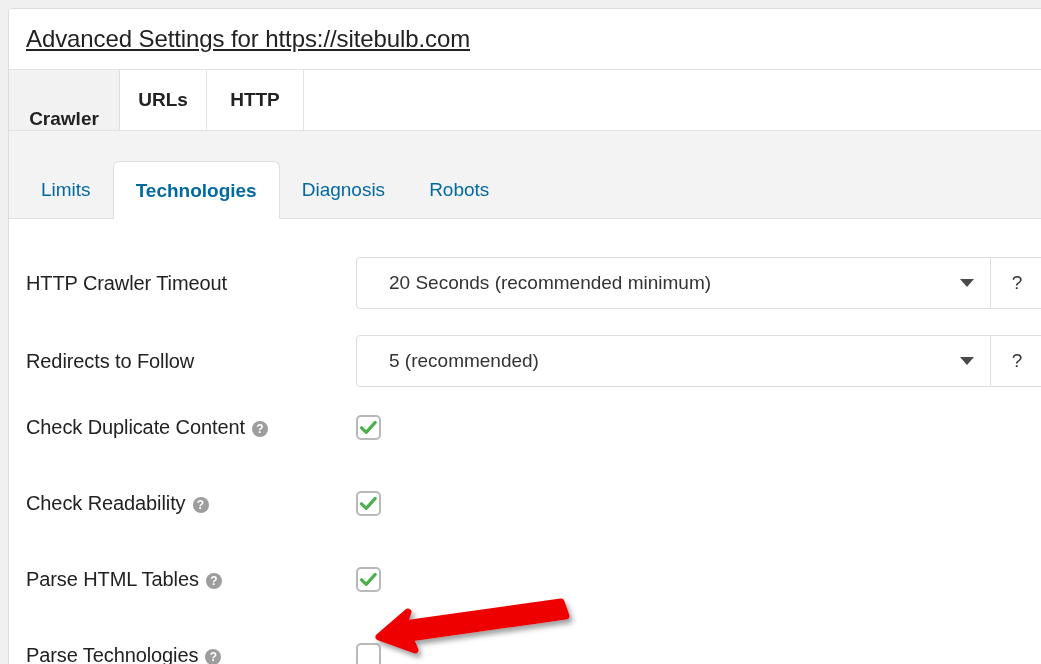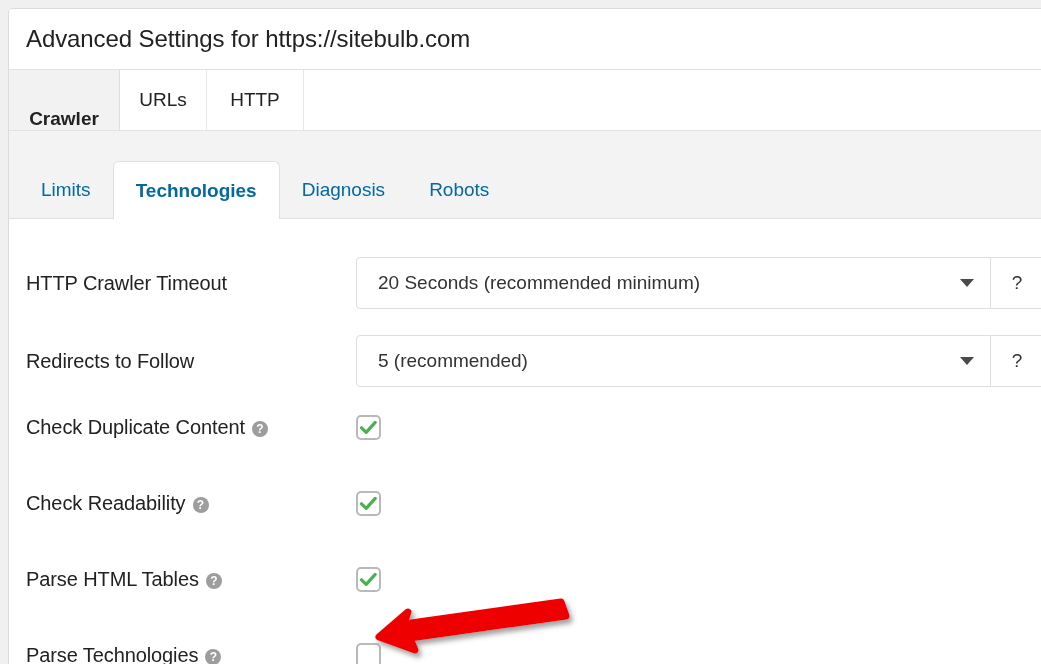--- a/index.html
+++ b/index.html
@@ -36,20 +36,21 @@
     display: flex;
     align-items: center;
     box-sizing: border-box;
   }
   .modal-title {
     font-size: 24px;
     color: #222222;
     padding-left: 17px;
     letter-spacing: -0.1px;
     white-space: nowrap;
+    text-decoration: underline;
   }
 
   
   .tabstrip-primary {
     display: flex;
     height: 61px;
     background: #ffffff;
     border-bottom: 1px solid #e2e2e2;
     box-sizing: border-box;
   }
@@ -57,20 +58,21 @@
     display: flex;
     align-items: center;
     justify-content: center;
     font-size: 19px;
     color: #222222;
     border-right: 1px solid #e6e6e6;
     box-sizing: border-box;
     background: #ffffff;
     cursor: pointer;
     white-space: nowrap;
+    font-weight: bold;
   }
   .ptab.active {
     background: #f2f2f2;
     font-weight: bold;
     border-right: 1px solid #dedede;
     align-items: flex-end;
   }
   .ptab-crawler { width: 111px; }
   .ptab-urls    { width: 87px; }
   .ptab-http    { width: 97px; }
@@ -179,21 +181,21 @@
   .select-box {
     width: 635px;
     height: 52px;
     border: 1px solid #dddddd;
     border-radius: 4px 0 0 4px;
     background: #ffffff;
     box-sizing: border-box;
     display: flex;
     align-items: center;
     justify-content: space-between;
-    padding: 0 16px 0 21px;
+    padding: 0 16px 0 32px;
     font-size: 19px;
     color: #333333;
     cursor: pointer;
     white-space: nowrap;
   }
   .select-caret {
     width: 0;
     height: 0;
     border-left: 7px solid transparent;
     border-right: 7px solid transparent;

